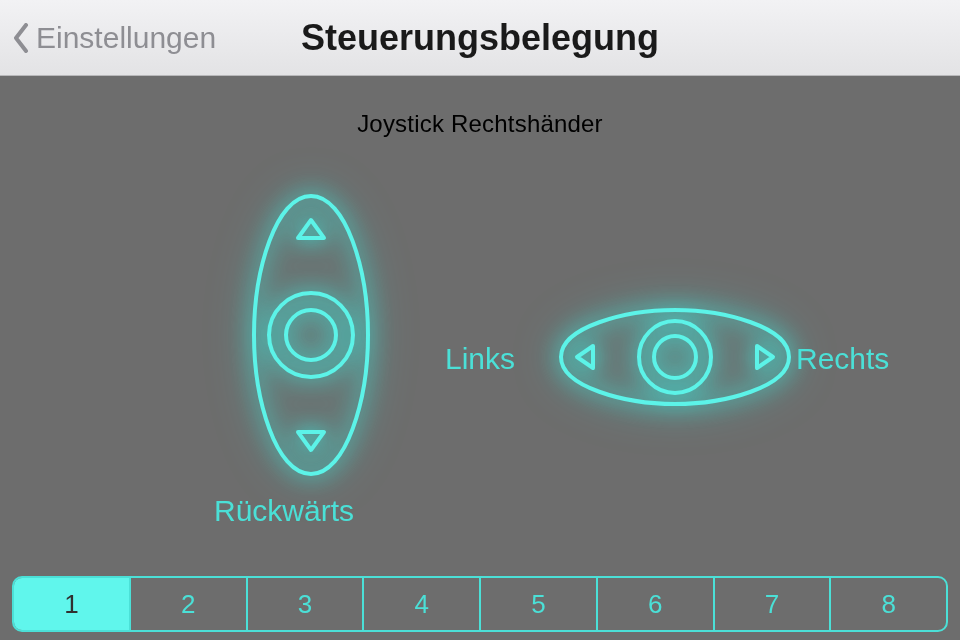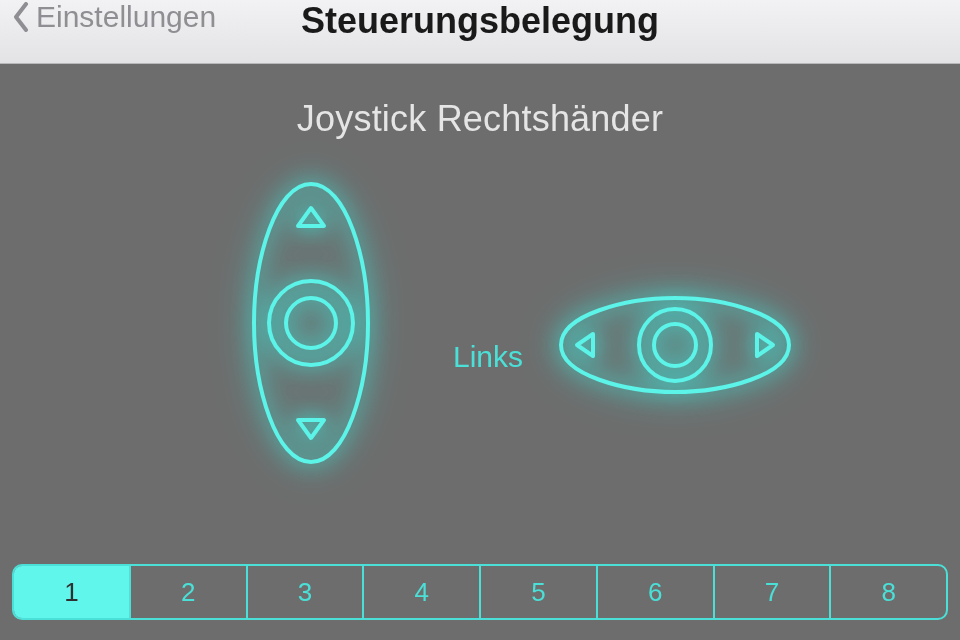--- a/index.html
+++ b/index.html
@@ -1,25 +1,25 @@
 <!DOCTYPE html>
 <html><head>
 <meta charset="utf-8">
 <style>
   * { box-sizing: border-box; margin: 0; padding: 0; }
   html, body { width: 960px; height: 640px; overflow: hidden; font-family: -apple-system, "Helvetica Neue", Arial, sans-serif; }
   body { background: #6d6d6d; }
 
   
   .navbar {
-    height: 64px;
+    height: 76px;
     background: linear-gradient(#f2f2f4, #e3e3e5);
     border-bottom: 1px solid #b8b8ba;
     display: flex;
-    align-items: flex-start;
+    align-items: center;
     padding: 0 12px;
     position: relative;
   }
   .back-btn {
     display: flex;
     align-items: center;
     gap: 6px;
     color: #8e8e93;
     font-size: 30px;
     font-weight: 400;
@@ -45,37 +45,37 @@
     position: relative;
     width: 100%;
     height: calc(640px - 64px);
   }
 
   .scheme-name {
     position: absolute;
     top: 34px;
     left: 50%;
     transform: translateX(-50%);
-    color: #e5e5e5;
-    font-size: 36px;
+    color: #000000;
+    font-size: 24px;
     font-weight: 400;
     letter-spacing: .2px;
   }
 
   .label {
     position: absolute;
     color: #4be0d7;
     font-size: 30px;
     font-weight: 400;
     white-space: nowrap;
   }
   
   .lbl-forward  { left: 224px; top:  72px; }
   .lbl-back     { left: 214px; top: 418px; }
-  .lbl-left     { left: 445px; top: 276px; margin-left: 8px; }
+  .lbl-left     { left: 445px; top: 266px; }
   .lbl-right    { left: 796px; top: 266px; }
 
   .stick {
     position: absolute;
     filter: drop-shadow(0 0 10px #34f5e8) drop-shadow(0 0 18px rgba(52,245,232,.55));
   }
   .stick-v { left: 246px; top: 114px; }
   .stick-h { left: 555px; top: 226px; }
 
   
@@ -117,21 +117,23 @@
     </span>
     <span>Einstellungen</span>
   </div>
   <div class="title">Steuerungsbelegung</div>
 </div>
 
 <div class="main">
 
   <div class="scheme-name">Joystick Rechtshänder</div>
 
+  <div class="label lbl-back">Rückwärts</div>
   <div class="label lbl-left">Links</div>
+  <div class="label lbl-right">Rechts</div>
 
   <div class="stick stick-v">
     <svg width="130" height="290" viewBox="0 0 130 290">
       <g fill="none" stroke="#5cf3e8" stroke-width="4">
 
         <path d="M65 6 C100 6 122 80 122 145 C122 210 100 284 65 284 C30 284 8 210 8 145 C8 80 30 6 65 6 Z"></path>
 
         <circle cx="65" cy="145" r="42"></circle>
         <circle cx="65" cy="145" r="25"></circle>
 

